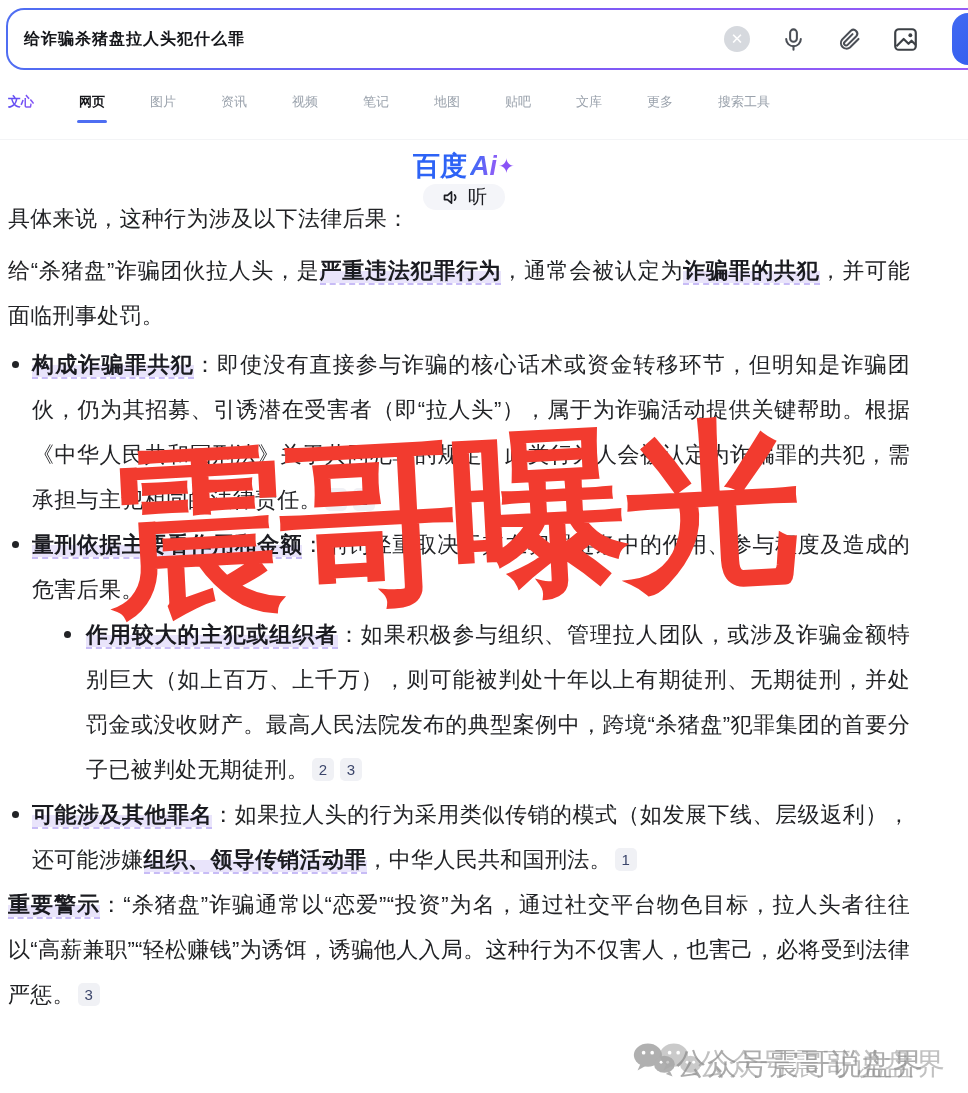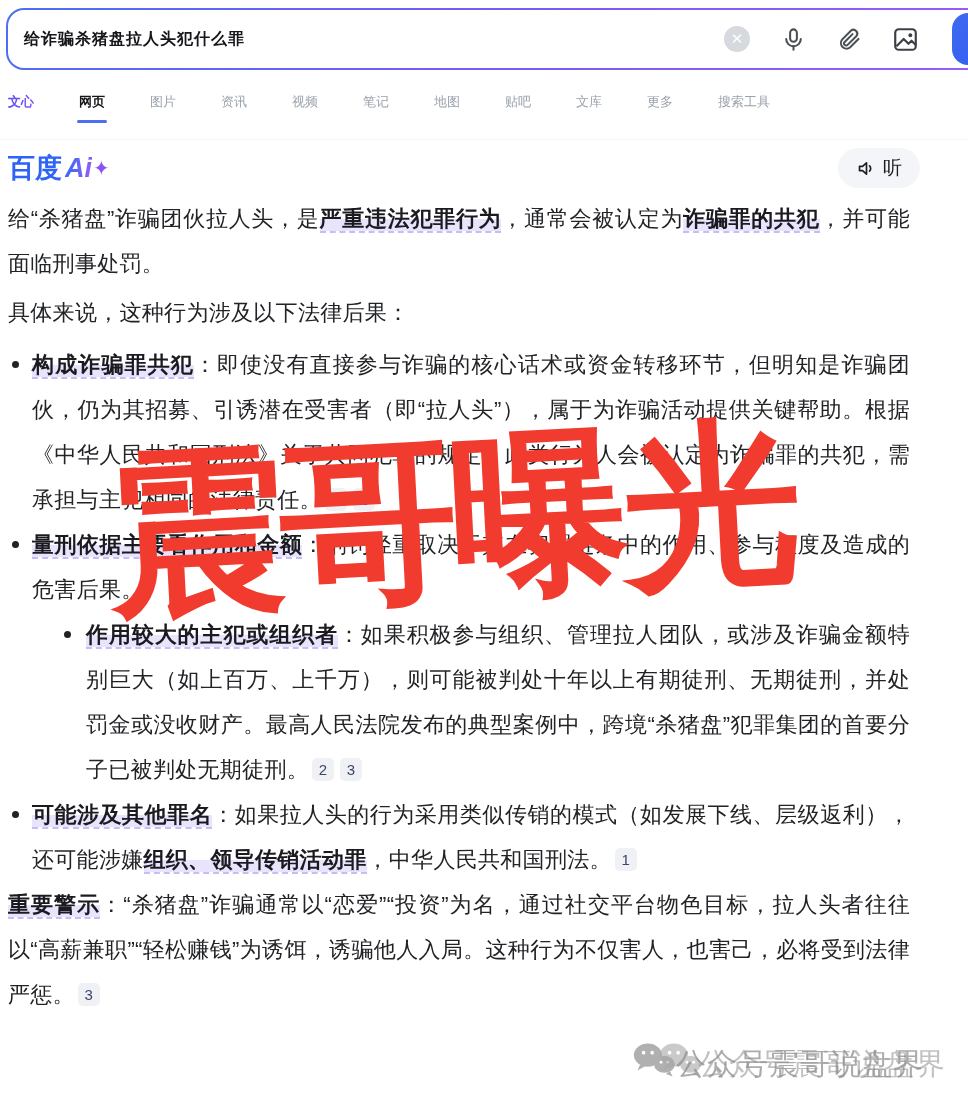--- a/index.html
+++ b/index.html
@@ -36,21 +36,21 @@
     -webkit-background-clip:text; background-clip:text; color:transparent;
   }
   .tab.active { color:#15161a; font-weight:700; }
   .tab.active::after {
     content:""; position:absolute; left:50%; transform:translateX(-50%);
     bottom:0; width:30px; height:3px; border-radius:2px; background:#4e6ef2;
   }
   .header-divider { position:absolute; top:139px; left:0; width:968px; height:1px; background:#f3f4f6; }
   
   .ai-bar { position:absolute; top:148px; left:8px; right:48px; height:40px;
-    display:flex; align-items:center; justify-content:space-between; }
+    display:flex; align-items:center; justify-content:space-between;flex-direction:column; }
   .ai-logo { font-size:27px; font-weight:800; display:flex; align-items:center; letter-spacing:0; }
   .ai-logo .baidu { color:#2d63f6; }
   .ai-logo .ai {
     margin-left:3px; font-style:italic;
     background:linear-gradient(100deg,#2d6bf6,#9b5cf7);
     -webkit-background-clip:text; background-clip:text; color:transparent;
   }
   .ai-logo .spark { color:#8a53f6; font-size:20px; margin-left:1px; font-style:normal; }
   .listen-btn { height:40px; padding:0 18px; border-radius:20px; background:#f4f5f9;
     display:flex; align-items:center; gap:6px; font-size:19px; color:#1c1d22; cursor:pointer; border:none; }
@@ -152,22 +152,22 @@
       <svg width="21" height="21" viewBox="0 0 24 24" fill="none" stroke="#1c1d22" stroke-width="1.9" stroke-linejoin="round" stroke-linecap="round">
         <path d="M4 9.5v5h3.5L12 18.5v-13L7.5 9.5H4z"></path>
         <path d="M15.5 9a4.2 4.2 0 0 1 0 6"></path>
       </svg>
     </span>
     <span>听</span>
   </button>
 </div>
 
 <div class="content" id="content">
+    <div class="blk p p2"><span>具体来说，这种行为涉及以下法律后果：</span></div>
     <div class="blk p p"><span>给“杀猪盘”诈骗团伙拉人头，是</span><span class="hl">严重违法犯罪行为</span><span>，通常会被认定为</span><span class="hl">诈骗罪的共犯</span><span>，并可能面临刑事处罚。</span></div>
-    <div class="blk p p2"><span>具体来说，这种行为涉及以下法律后果：</span></div>
     <div class="blk li1"><span class="dot"></span><span class="hl">构成诈骗罪共犯</span><span>：即使没有直接参与诈骗的核心话术或资金转移环节，但明知是诈骗团伙，仍为其招募、引诱潜在受害者（即“拉人头”），属于为诈骗活动提供关键帮助。根据《中华人民共和国刑法》关于共同犯罪的规定，此类行为人会被认定为诈骗罪的共犯，需承担与主犯相同的法律责任。</span><span class="cite">1</span><span class="cite">2</span></div>
     <div class="blk li1"><span class="dot"></span><span class="hl">量刑依据主要看作用和金额</span><span>：刑罚轻重取决于其在犯罪链条中的作用、参与程度及造成的危害后果。</span></div>
     <div class="blk li2"><span class="dot"></span><span class="hl">作用较大的主犯或组织者</span><span>：如果积极参与组织、管理拉人团队，或涉及诈骗金额特别巨大（如上百万、上千万），则可能被判处十年以上有期徒刑、无期徒刑，并处罚金或没收财产。最高人民法院发布的典型案例中，跨境“杀猪盘”犯罪集团的首要分子已被判处无期徒刑。</span><span class="cite">2</span><span class="cite">3</span></div>
     <div class="blk li1"><span class="dot"></span><span class="hl">可能涉及其他罪名</span><span>：如果拉人头的行为采用类似传销的模式（如发展下线、层级返利），还可能涉嫌</span><span class="hl">组织、领导传销活动罪</span><span>，中华人民共和国刑法。</span><span class="cite">1</span></div>
     <div class="blk p p"><span class="hl">重要警示</span><span>：“杀猪盘”诈骗通常以“恋爱”“投资”为名，通过社交平台物色目标，拉人头者往往以“高薪兼职”“轻松赚钱”为诱饵，诱骗他人入局。这种行为不仅害人，也害己，必将受到法律严惩。</span><span class="cite">3</span></div>
   </div>
 
 <div class="red-watermark">震哥曝光</div>
 
 <div class="footer-watermark">

